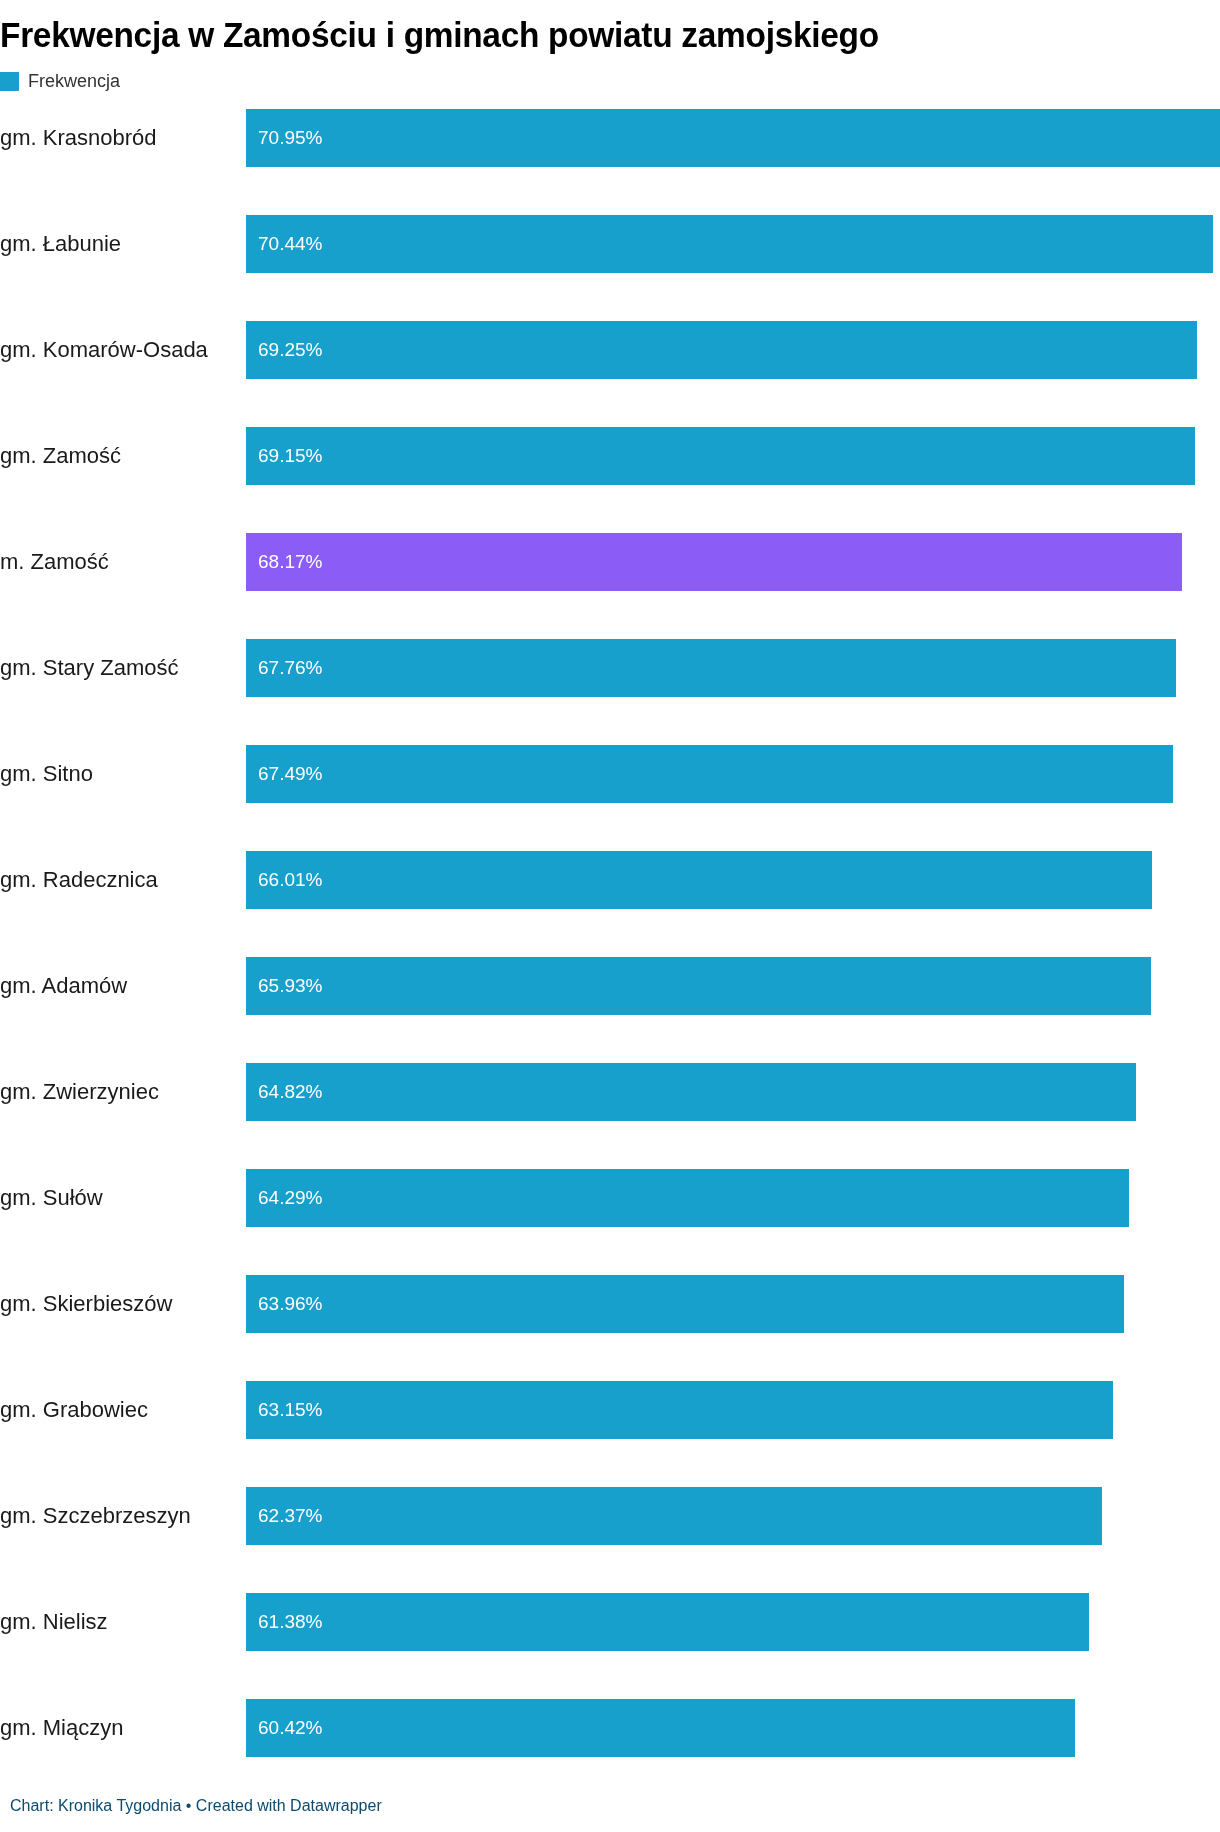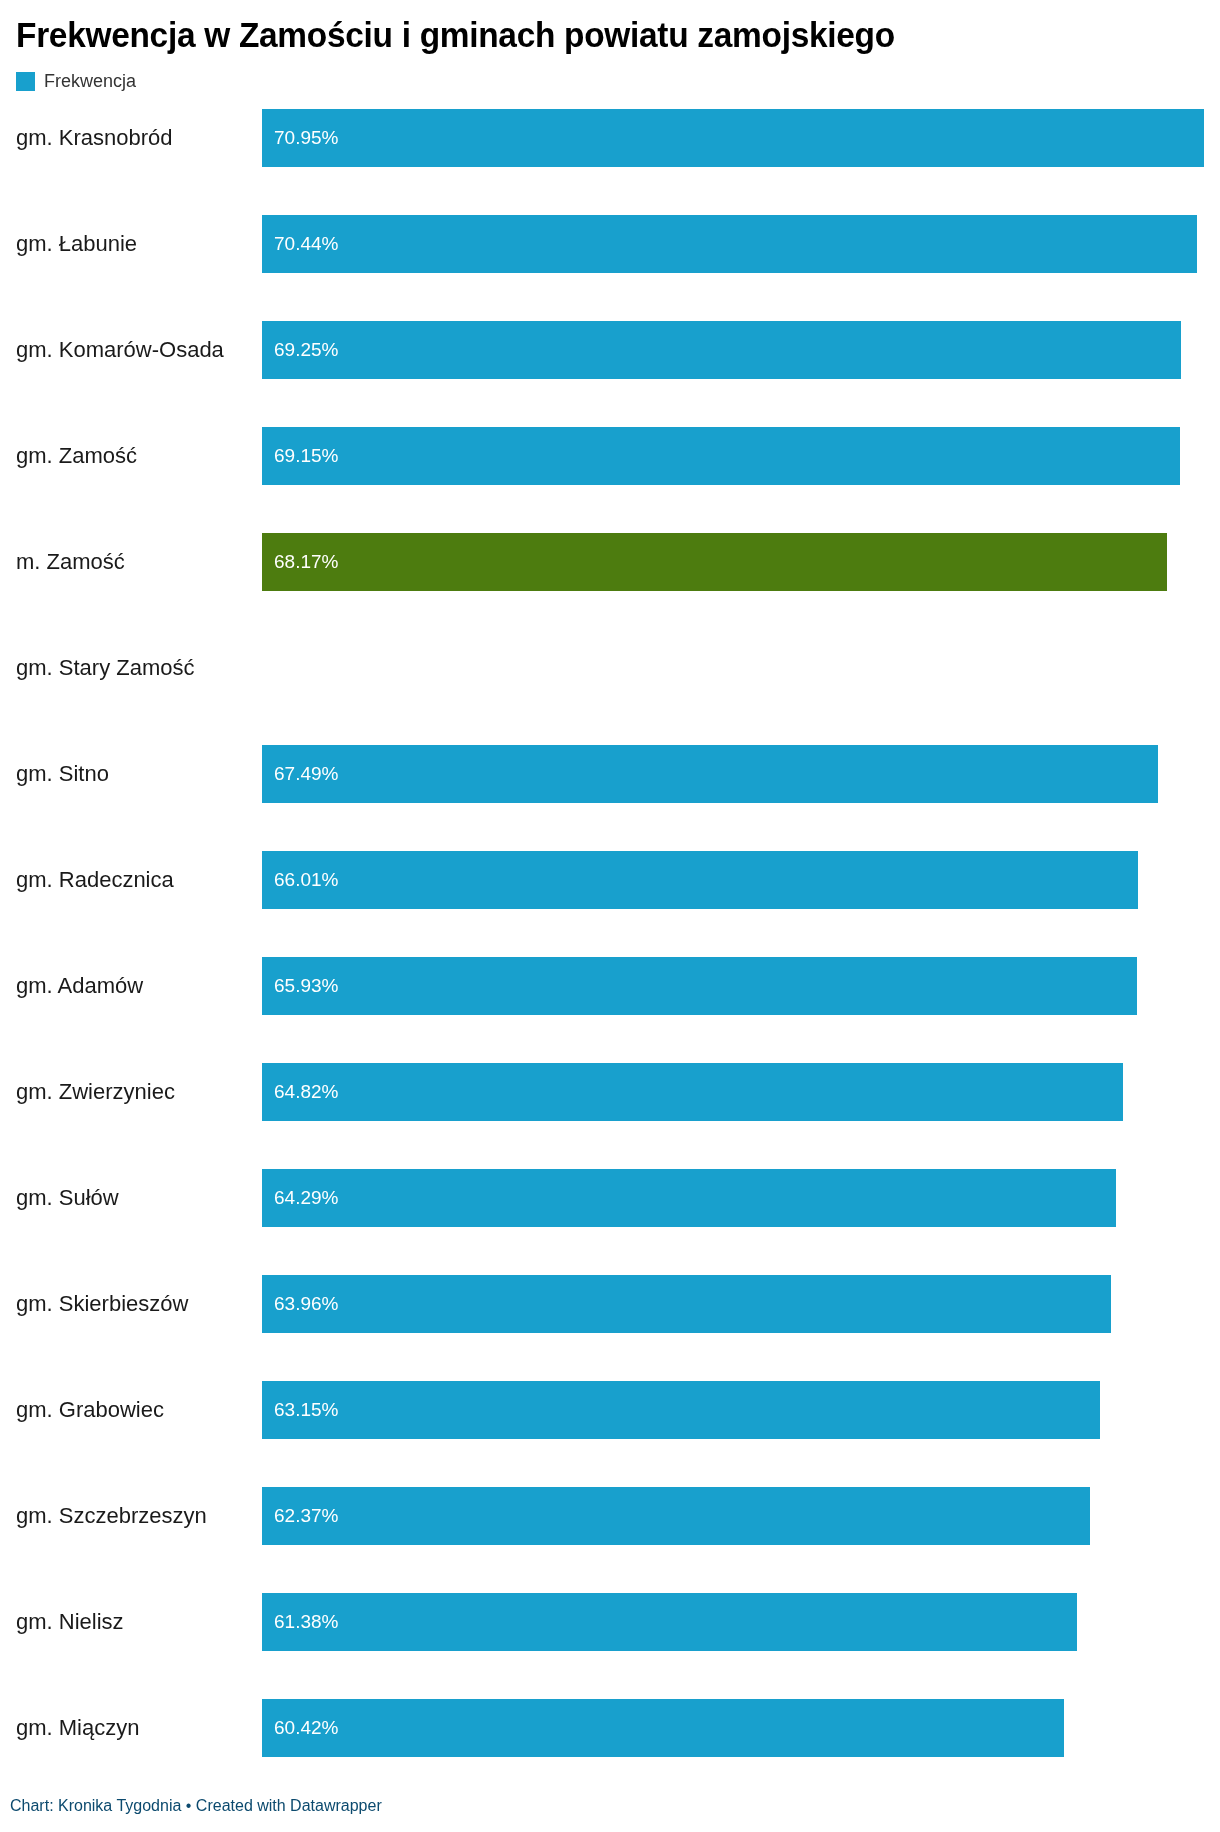--- a/index.html
+++ b/index.html
@@ -12,21 +12,21 @@
     height: 1832px;
     font-family: "Liberation Sans", sans-serif;
     -webkit-font-smoothing: antialiased;
     overflow: hidden;
   }
   .chart-root {
     position: relative;
     width: 1220px;
     height: 1832px;
     box-sizing: border-box;
-    padding: 0 16px;
+    padding: 0 0;
   }
 
   
   .chart-title {
     margin: 0;
     padding-top: 14px;
     font-family: "Liberation Sans Narrow", "Liberation Sans", sans-serif;
     font-size: 35px;
     font-weight: 700;
     line-height: 42px;
@@ -159,27 +159,32 @@
         <div class="row-label">gm. Zamość</div>
         <div class="bar-track">
           <div class="bar-fill" style="width: 97.463%; background: rgb(24, 160, 205);">
             <span class="bar-value">69.15%</span>
           </div>
         </div>
       </div>
       <div class="bar-row">
         <div class="row-label">m. Zamość</div>
         <div class="bar-track">
-          <div class="bar-fill" style="width: 96.0817%; background: #4d7c0f;">
+          <div class="bar-fill" style="width: 96.0817%; background: #8b5cf6;">
             <span class="bar-value">68.17%</span>
           </div>
         </div>
       </div>
       <div class="bar-row">
         <div class="row-label">gm. Stary Zamość</div>
+        <div class="bar-track">
+          <div class="bar-fill" style="width: 95.5039%; background: rgb(24, 160, 205);">
+            <span class="bar-value">67.76%</span>
+          </div>
+        </div>
       </div>
       <div class="bar-row">
         <div class="row-label">gm. Sitno</div>
         <div class="bar-track">
           <div class="bar-fill" style="width: 95.1233%; background: rgb(24, 160, 205);">
             <span class="bar-value">67.49%</span>
           </div>
         </div>
       </div>
       <div class="bar-row">

